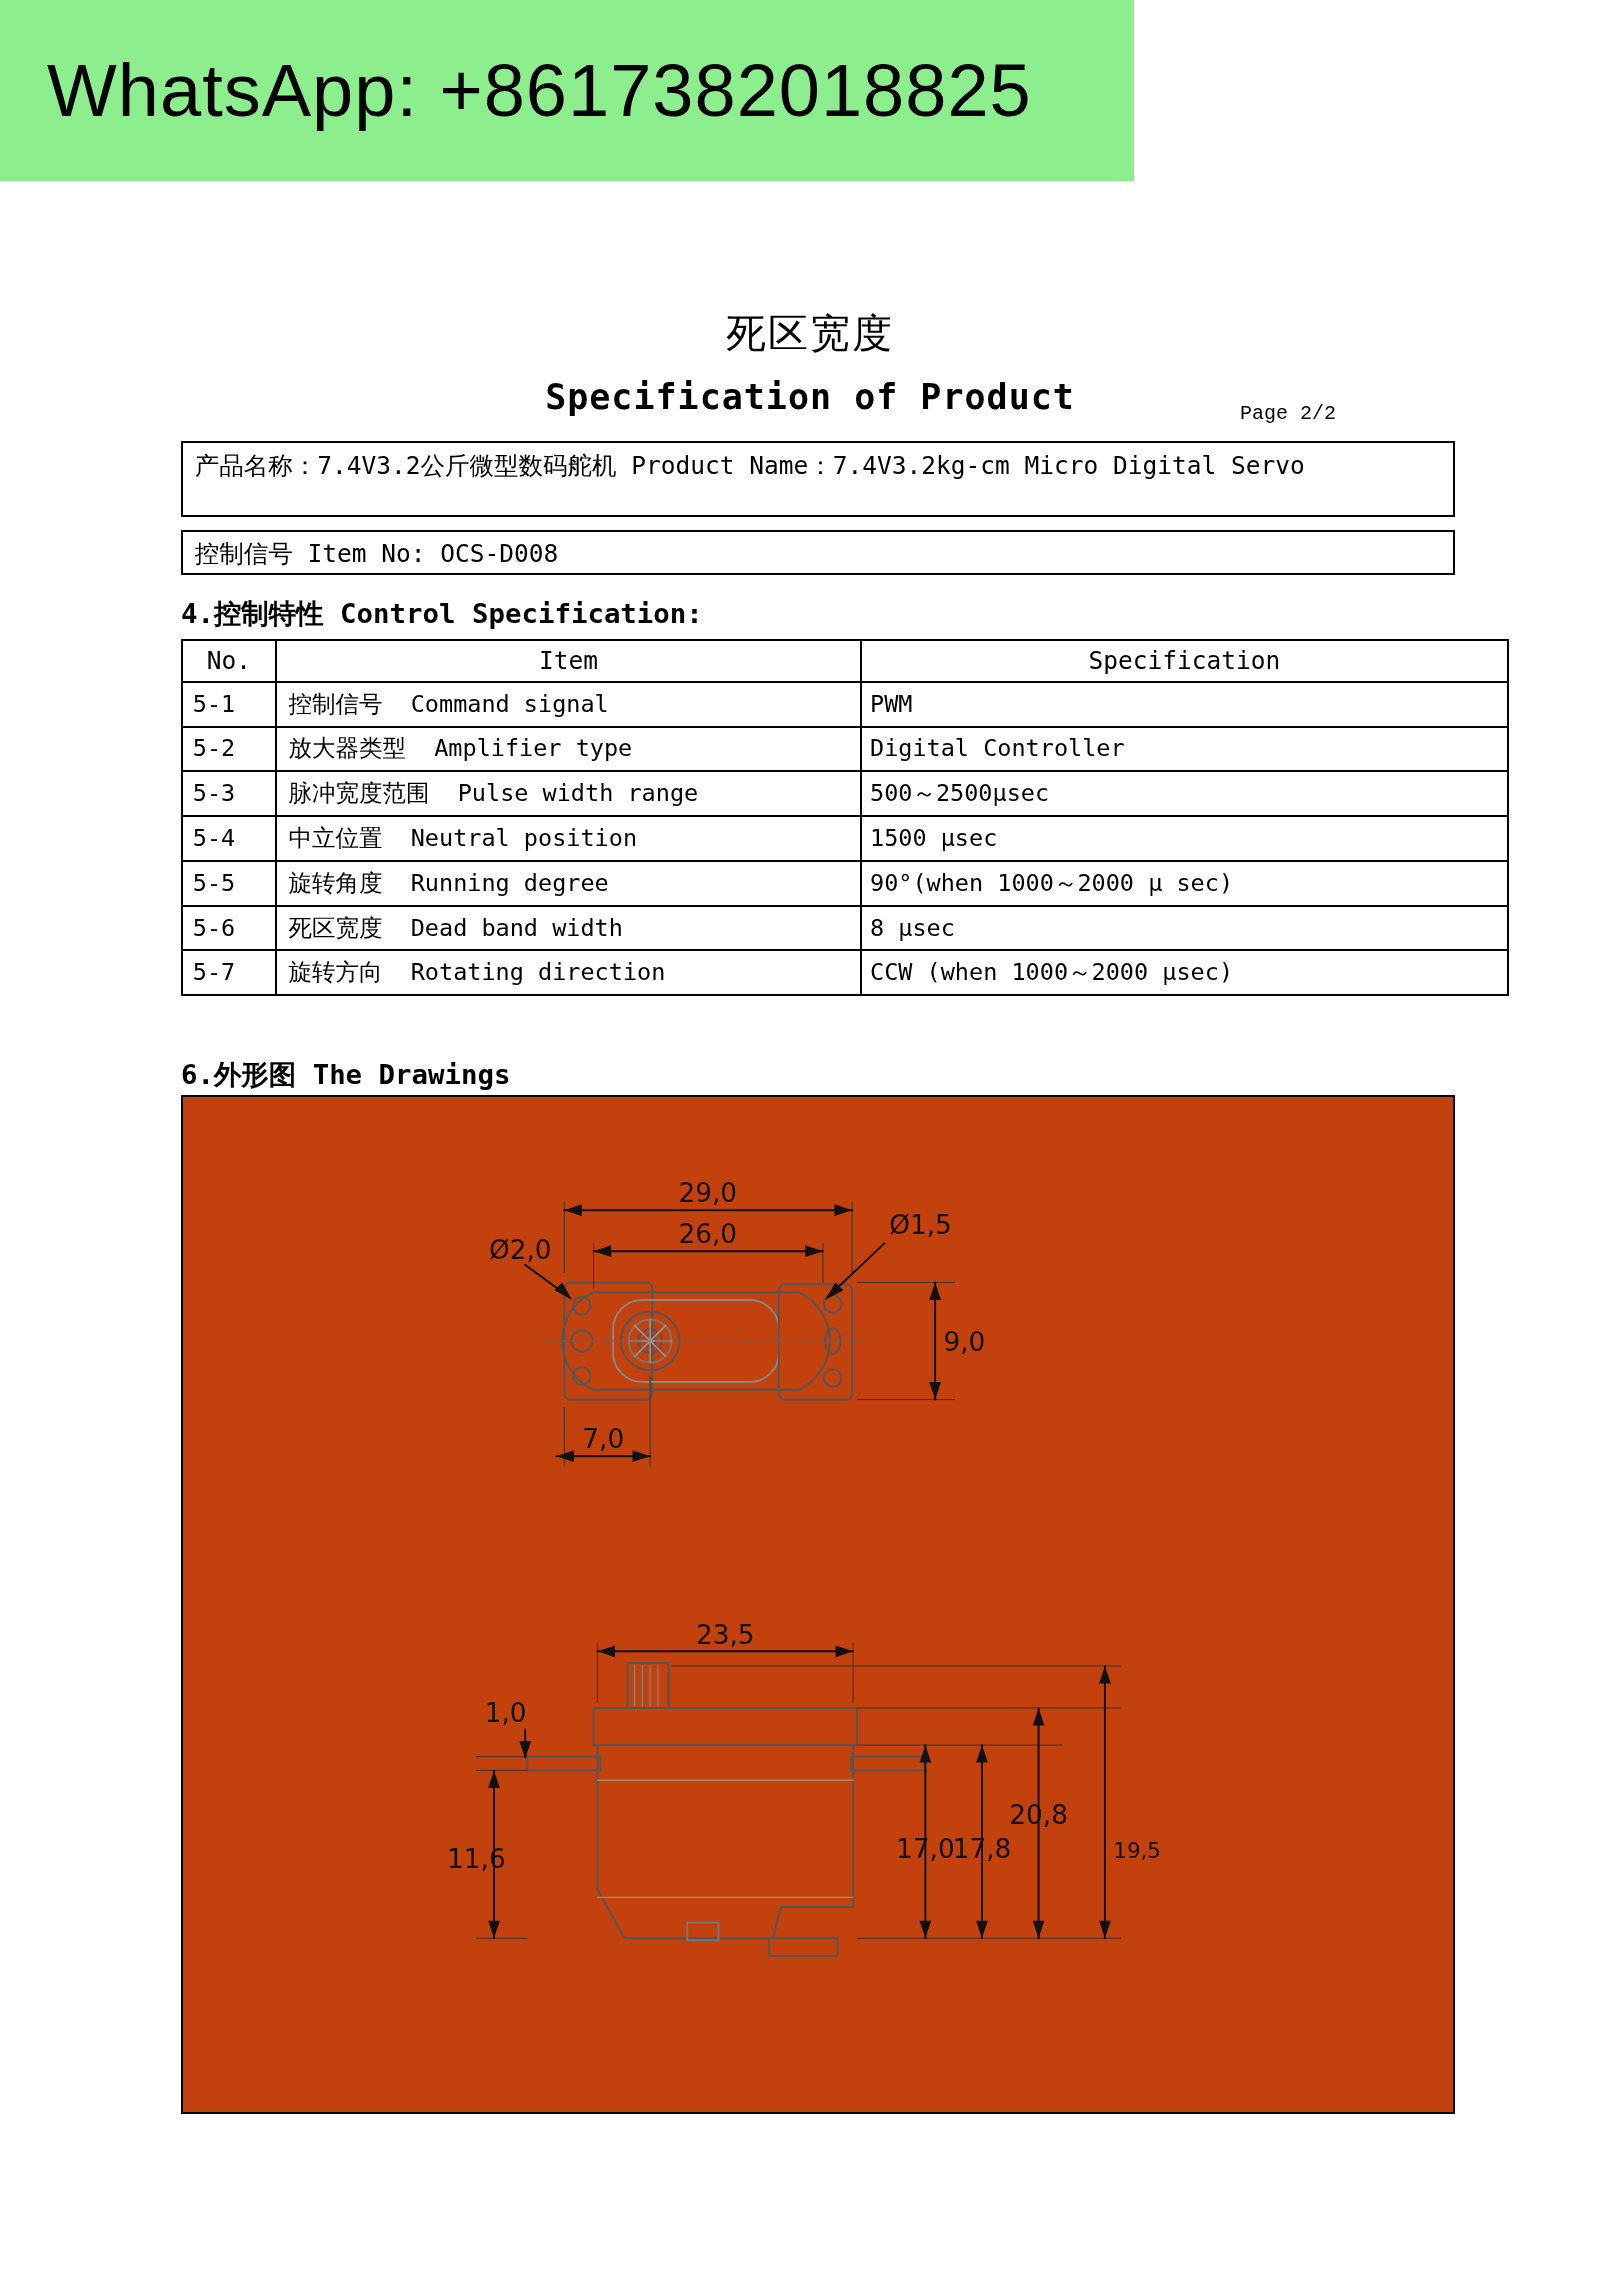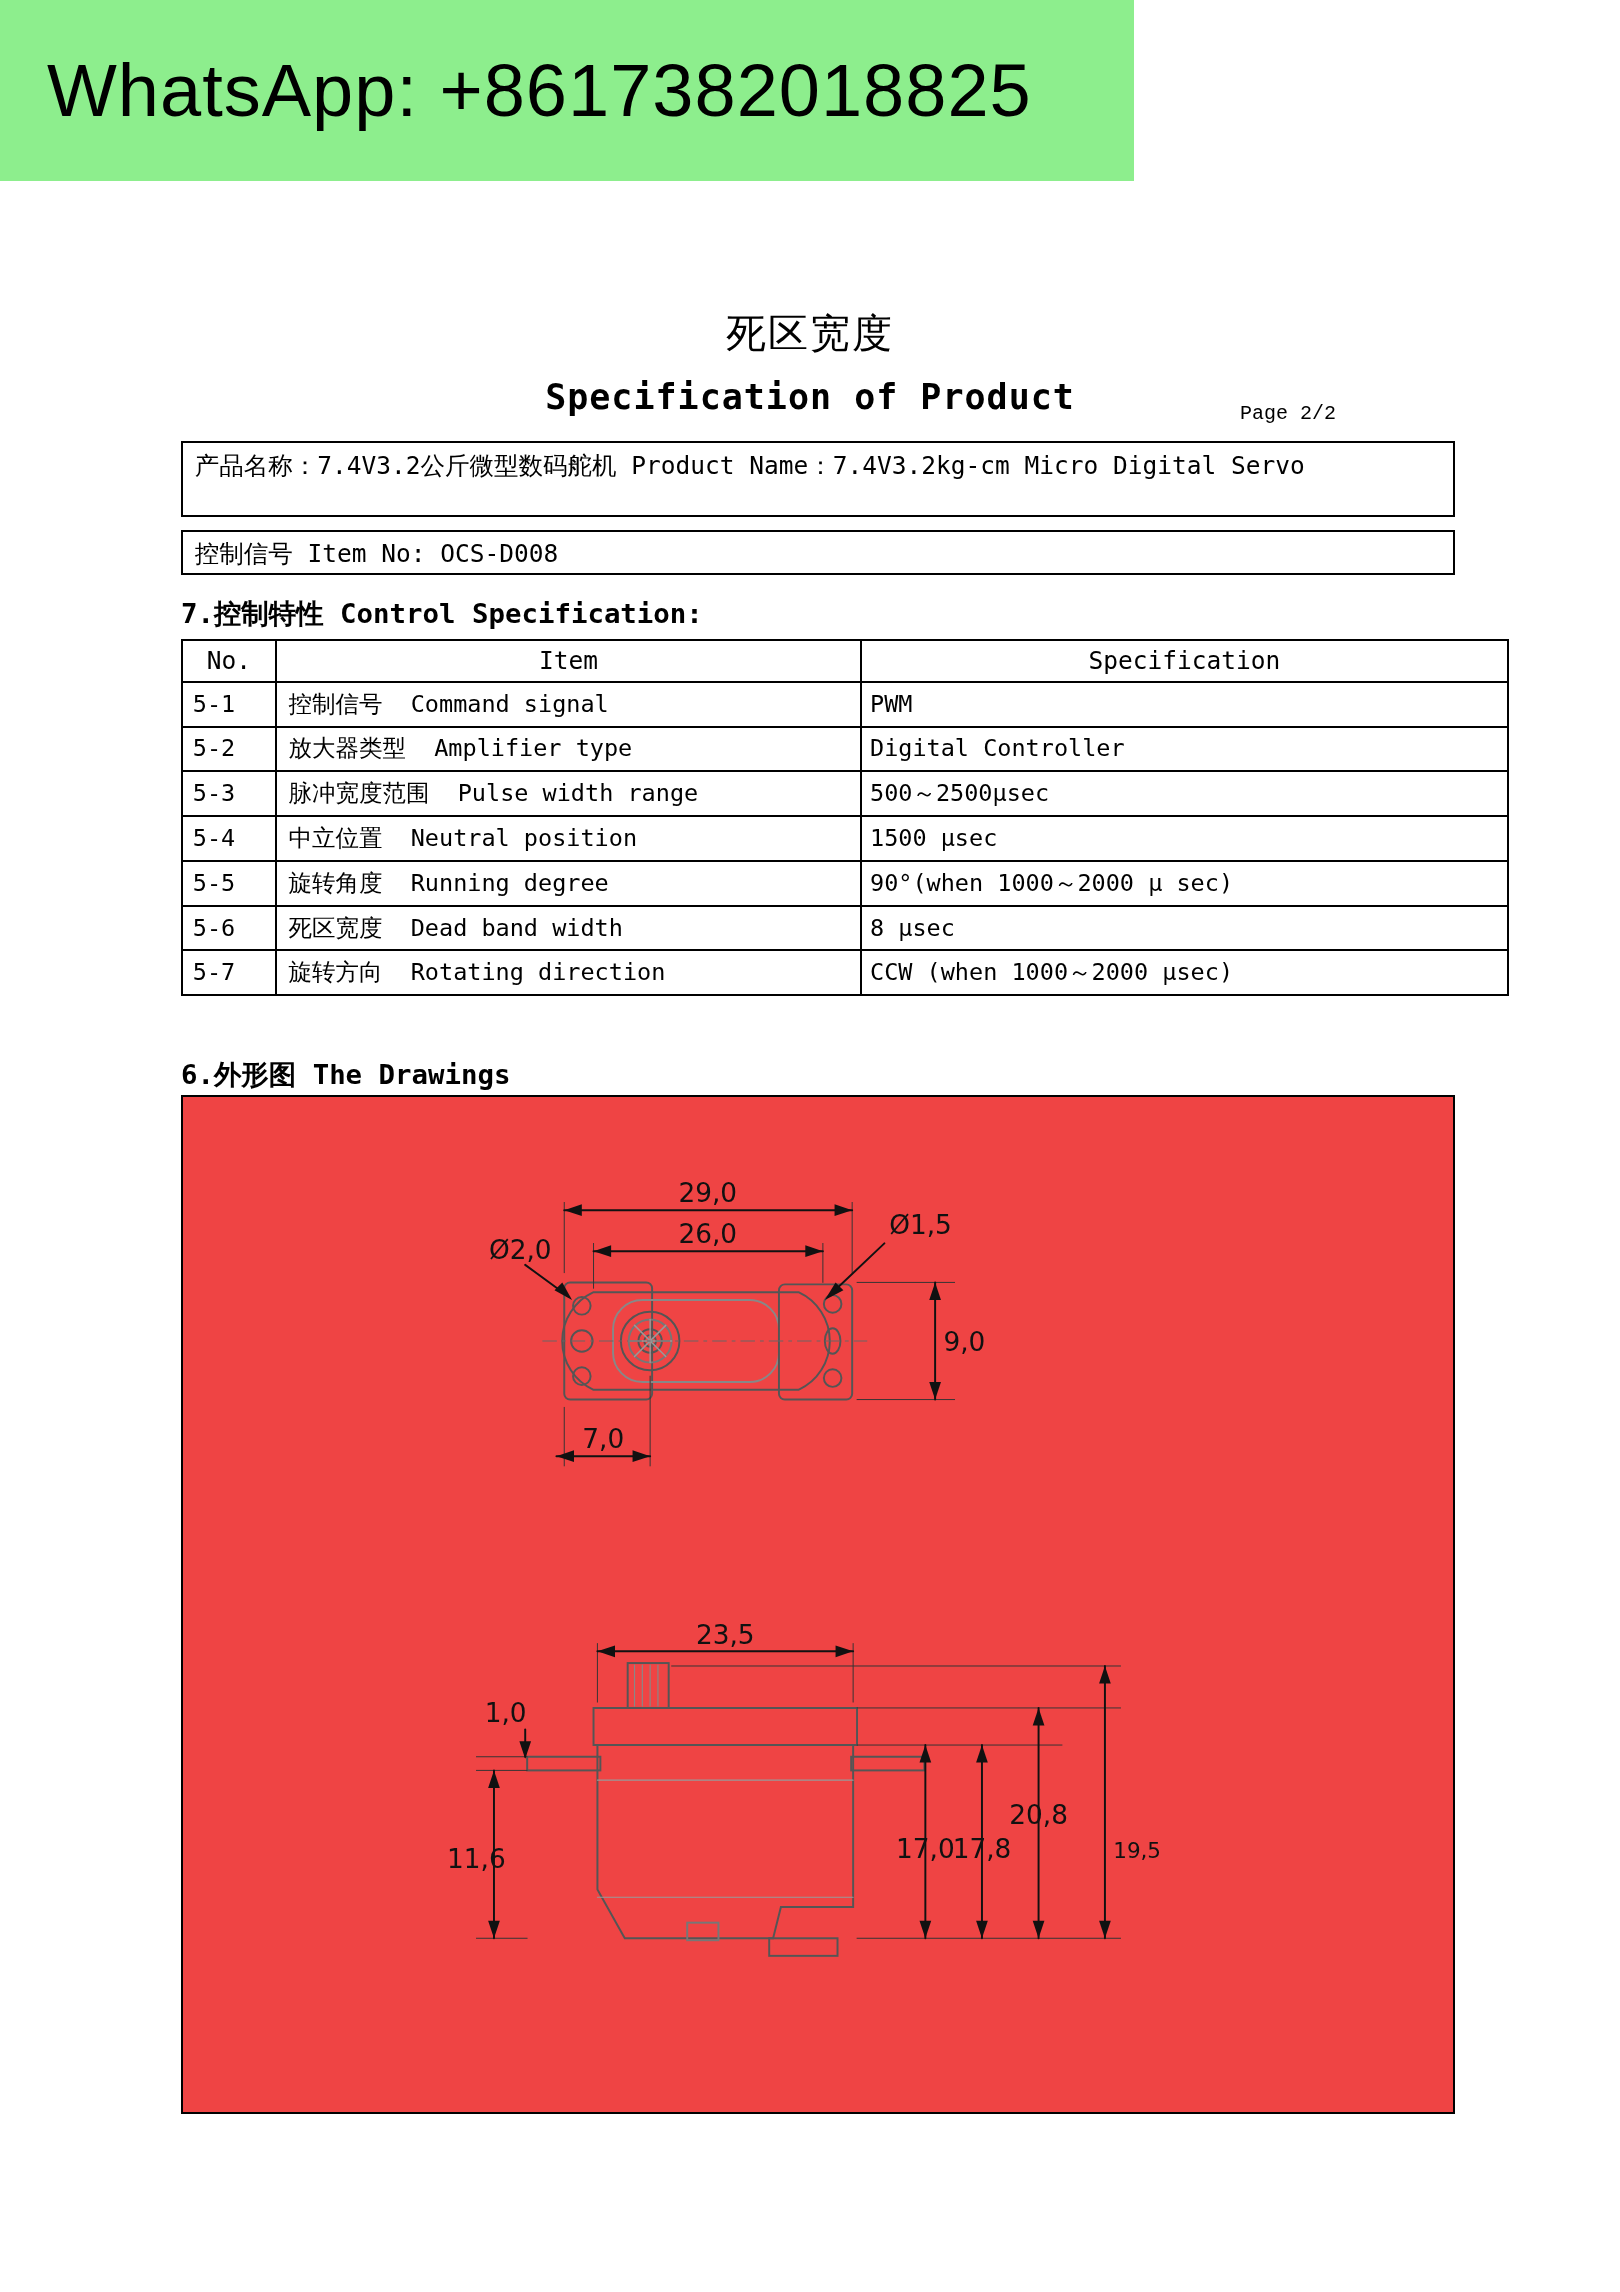--- a/index.html
+++ b/index.html
@@ -142,39 +142,39 @@
 
   
   .drawings {
     position: absolute;
     left: 181px;
     top: 1095px;
     width: 1274px;
     height: 1019px;
     border: 2.9px solid #000;
     box-sizing: border-box;
-    background: #ef4444;
+    background: #c2410c;
   }
   .dwg-svg { display: block; width: 100%; height: 100%; }
 </style>
 </head>
 <body>
 
 <div class="page">
 
   <div class="wa-download">oad</div>
 
   <div class="doc-title-cn">死区宽度</div>
   <div class="doc-title-en">Specification of Product</div>
   <div class="page-num">Page 2/2</div>
 
   <div class="hdr-box hdr-box-1">产品名称：7.4V3.2公斤微型数码舵机  Product Name：7.4V3.2kg-cm Micro Digital Servo</div>
   <div class="hdr-box hdr-box-2">控制信号 Item No: OCS-D008</div>
 
-  <div class="sec-title sec-5">7.控制特性  Control Specification:</div>
+  <div class="sec-title sec-5">4.控制特性  Control Specification:</div>
 
   <table class="spec">
     <thead>
       <tr>
         <th class="col-no">No.</th>
         <th class="col-item">Item</th>
         <th class="col-spec">Specification</th>
       </tr>
     </thead>
     <tbody>

